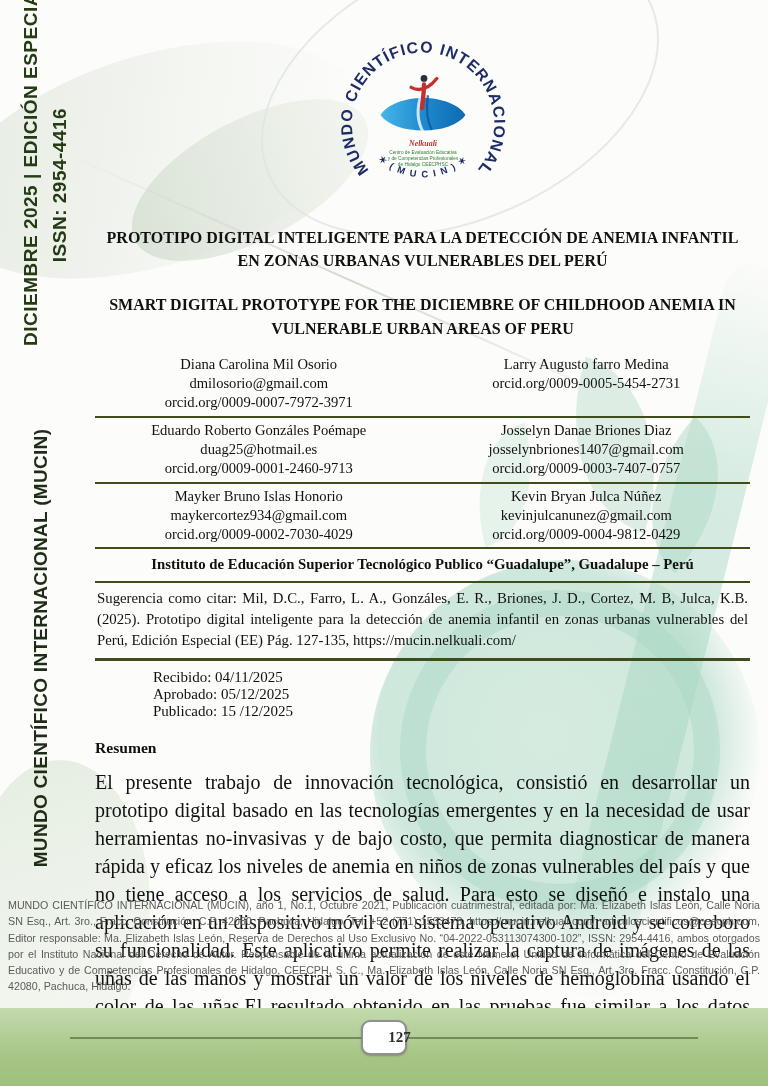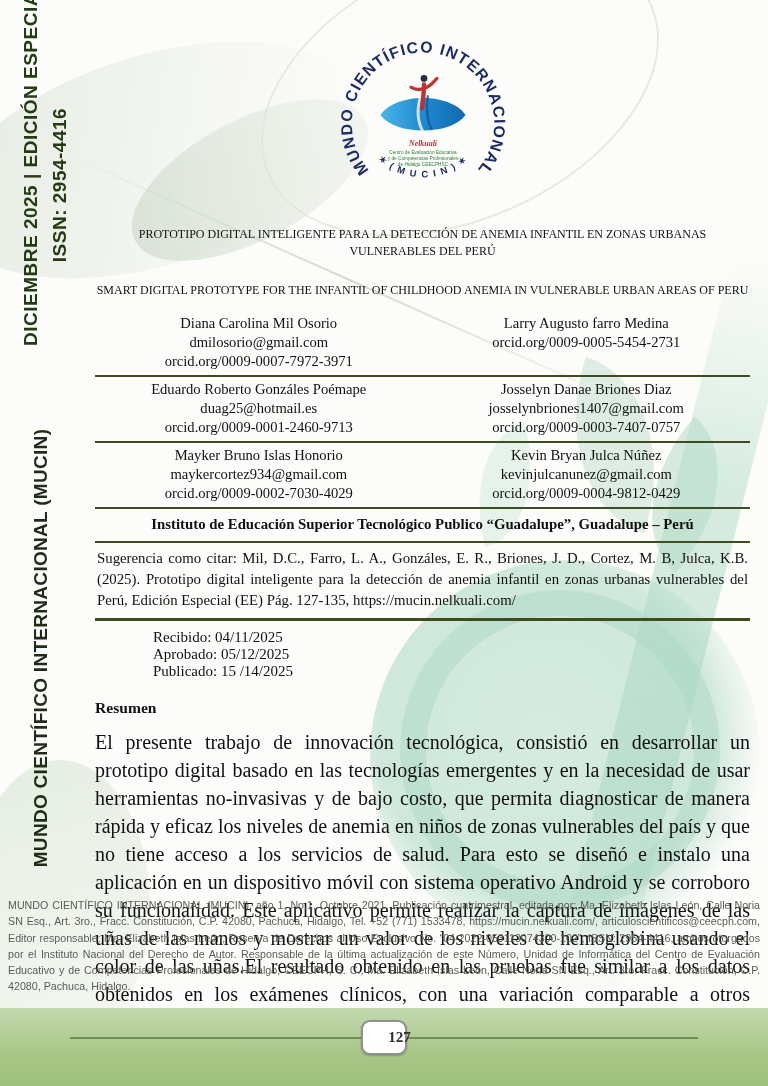--- a/index.html
+++ b/index.html
@@ -63,21 +63,21 @@
     transform:rotate(-90deg);transform-origin:0 0;
     font-family:"Liberation Sans", sans-serif;
     font-weight:bold;font-size:19px;line-height:30px;
     letter-spacing:.3px;color:#1f2d18;
     text-align:center;z-index:3;white-space:nowrap;
   }
 
   
   .content{position:absolute;left:95px;top:0;width:655px;z-index:2;}
   .logo-wrap{width:178px;margin:30px auto 0 auto;}
-  .title{margin-top:14px;text-align:center;font-weight:normal;font-size:12px;line-height:1.45;}
+  .title{margin-top:14px;text-align:center;font-weight:bold;font-size:16px;line-height:1.45;}
   .title-en{margin-top:21px;}
 
   .authors{margin-top:12px;border-bottom:2px solid var(--rule);}
   .author-row{display:flex;border-bottom:2px solid var(--rule);}
   .author-row:last-child{border-bottom:none;}
   .author-cell{width:50%;text-align:center;font-size:14.6px;line-height:1.3;padding:3px 2px 4px 2px;}
 
   .institution{border-bottom:2px solid var(--rule);text-align:center;
     font-weight:bold;font-size:14.8px;padding:7px 0 8px 0;}
   .citation{border-bottom:3px solid var(--rule);font-size:14.8px;line-height:1.42;
@@ -167,21 +167,21 @@
         </g>
 
         <text x="90" y="117" text-anchor="middle" font-family="Liberation Serif, serif" font-style="italic" font-weight="bold" font-size="8" fill="#c43030">Nelkuali</text>
         <text x="90" y="125.5" text-anchor="middle" font-family="Liberation Sans, sans-serif" font-size="4.8" fill="#2e7d32">Centro de Evaluación Educativa</text>
         <text x="90" y="131.5" text-anchor="middle" font-family="Liberation Sans, sans-serif" font-size="4.8" fill="#2e7d32">y de Competencias Profesionales</text>
         <text x="90" y="137.5" text-anchor="middle" font-family="Liberation Sans, sans-serif" font-size="4.8" fill="#2e7d32">de Hidalgo CEECPHSC</text>
       </svg>
     </div>
 
     <div class="title">PROTOTIPO DIGITAL INTELIGENTE PARA LA DETECCIÓN DE ANEMIA INFANTIL EN ZONAS URBANAS VULNERABLES DEL PERÚ</div>
-    <div class="title title-en">SMART DIGITAL PROTOTYPE FOR THE INFANTIL OF CHILDHOOD ANEMIA IN VULNERABLE URBAN AREAS OF PERU</div>
+    <div class="title title-en">SMART DIGITAL PROTOTYPE FOR THE DICIEMBRE OF CHILDHOOD ANEMIA IN VULNERABLE URBAN AREAS OF PERU</div>
 
     <div class="authors">
       <div class="author-row">
         <div class="author-cell">
           <div>Diana Carolina Mil Osorio</div>
           <div>dmilosorio@gmail.com</div>
           <div>orcid.org/0009-0007-7972-3971</div>
         </div>
         <div class="author-cell">
           <div>Larry Augusto farro Medina</div>
@@ -214,21 +214,21 @@
       </div>
     </div>
 
     <div class="institution">Instituto de Educación Superior Tecnológico Publico “Guadalupe”, Guadalupe – Perú</div>
 
     <div class="citation">Sugerencia como citar: Mil, D.C., Farro, L. A., Gonzáles, E. R., Briones, J. D., Cortez, M. B, Julca, K.B. (2025).  Prototipo digital inteligente para la detección de anemia infantil en zonas urbanas vulnerables del Perú, Edición Especial (EE) Pág. 127-135, https://mucin.nelkuali.com/</div>
 
     <div class="dates">
       <span>Recibido: 04/11/2025</span>
       <span>Aprobado: 05/12/2025</span>
-      <span>Publicado: 15 /14/2025</span>
+      <span>Publicado: 15 /12/2025</span>
     </div>
 
     <div class="abstract-head">Resumen</div>
     <div class="abstract-body">El presente trabajo de innovación tecnológica, consistió en desarrollar un prototipo digital basado en las tecnologías emergentes y en la necesidad de usar herramientas no-invasivas y de bajo costo, que permita diagnosticar de manera rápida y eficaz los niveles de anemia en niños de zonas vulnerables del país y que no tiene acceso a los servicios de salud. Para esto se diseñó e instalo una aplicación  en un dispositivo móvil con sistema operativo Android y se corroboro su funcionalidad. Este aplicativo permite realizar la captura de imágenes de las uñas de las manos y mostrar un valor de los niveles de hemoglobina usando el color de las uñas.El resultado obtenido en las pruebas fue similar a los datos obtenidos en los exámenes clínicos, con una variación comparable a otros estudios internacionales, que indican de hasta ±2.4 g/dL respecto al hemograma, las diferencias pueden ser atribuibles a condiciones de iluminación o calibración del modelo, los resultados muestran la viabilidad técnica del prototipo. Mostrando que la incorporación de la innovación tecnológica en la salud pública permitiría aumentar el proceso de monitoreo preventivo de anemia infantil, aportar en soluciones digitales inclusivas orientadas al bienestar infantil y de toda la población a futuro</div>
 
   </div>
 
   <div class="footer">MUNDO CIENTÍFICO INTERNACIONAL (MUCIN), año 1, No.1, Octubre 2021, Publicación cuatrimestral, editada por: Ma. Elizabeth Islas León, Calle Noria SN Esq., Art. 3ro., Fracc. Constitución, C.P. 42080, Pachuca, Hidalgo, Tel. +52 (771) 1533478, https://mucin.nelkuali.com/, articuloscientificos@ceecph.com, Editor responsable: Ma. Elizabeth Islas León, Reserva de Derechos al Uso Exclusivo No. “04-2022-053113074300-102”, ISSN: 2954-4416, ambos otorgados por el Instituto Nacional del Derecho de Autor. Responsable de la última actualización de este Número, Unidad de Informática del Centro de Evaluación Educativo y de Competencias Profesionales de Hidalgo, CEECPH, S. C., Ma. Elizabeth Islas León, Calle Noria SN Esq., Art. 3ro. Fracc. Constitución, C.P. 42080, Pachuca, Hidalgo.</div>
 
   <div class="pagebar">

